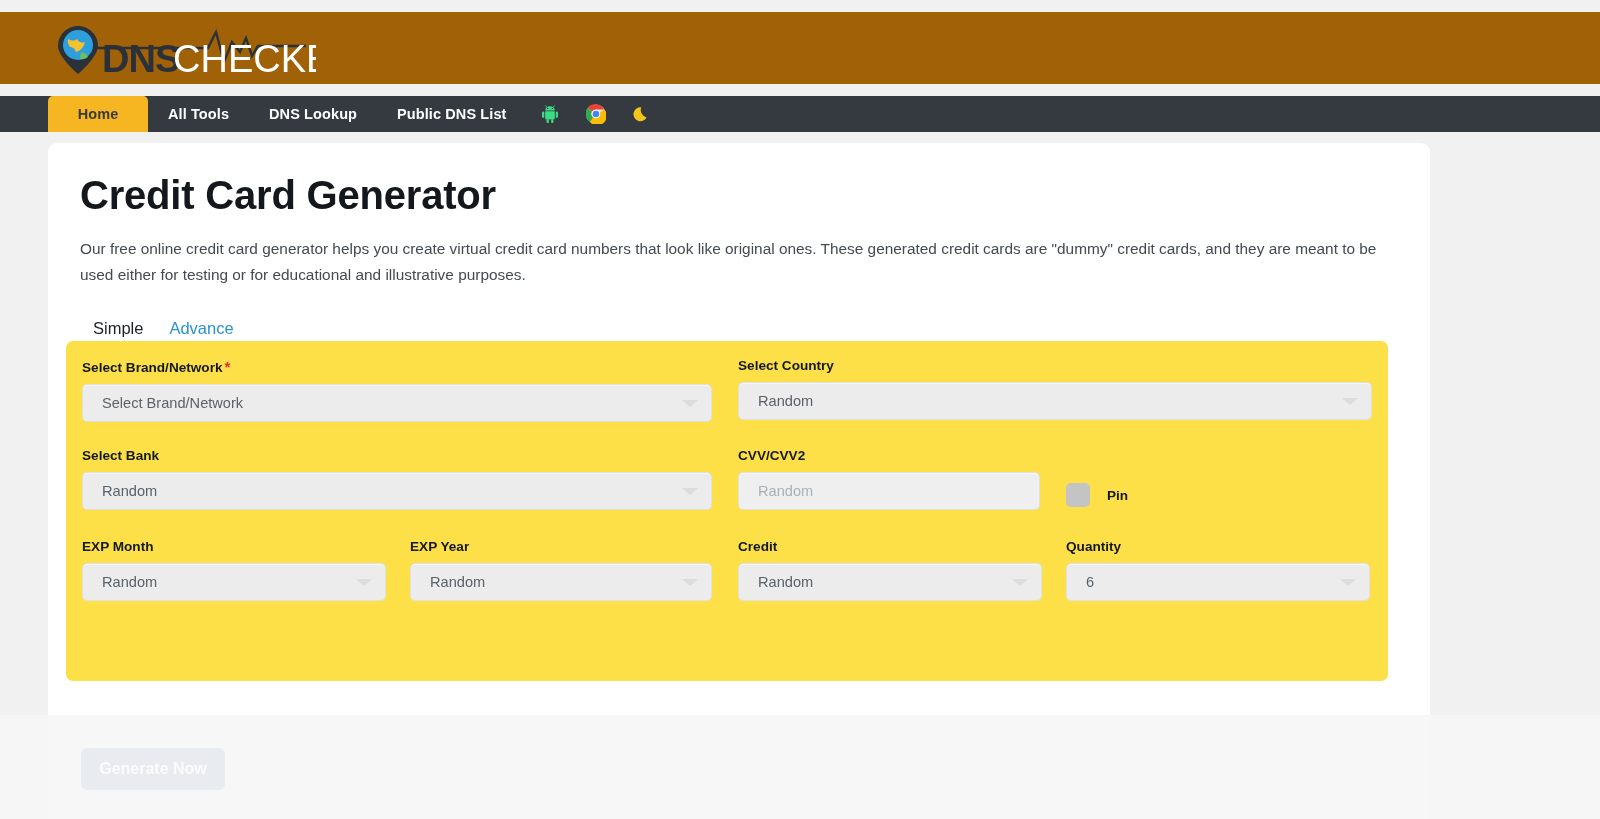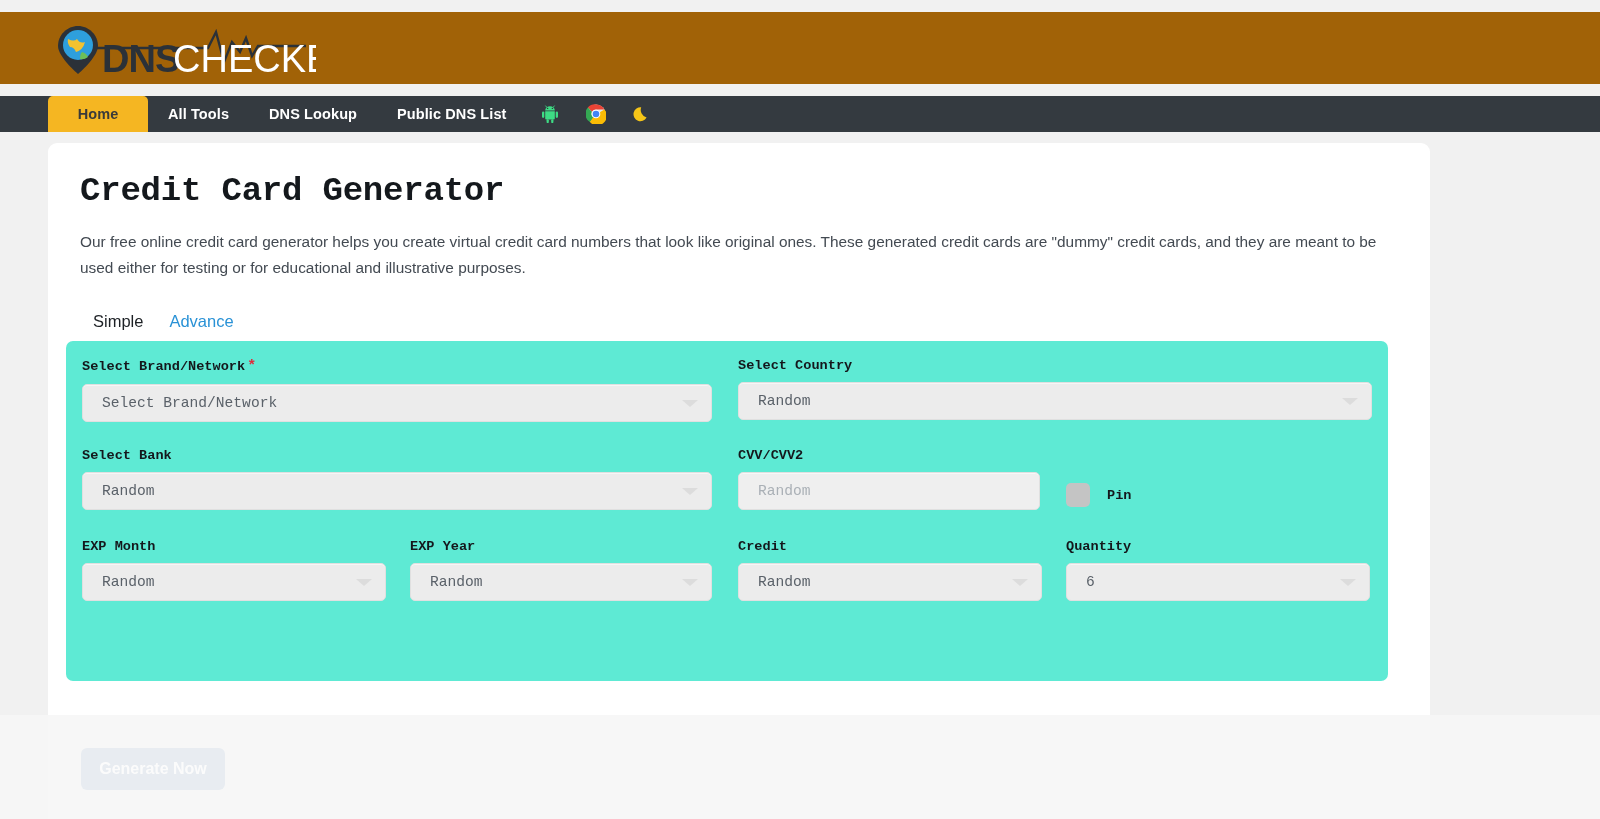--- a/index.html
+++ b/index.html
@@ -57,22 +57,22 @@
   
   .card {
     position: absolute; left: 48px; top: 143px;
     width: 1382px; height: 572px;
     background: #ffffff;
     border-radius: 9px 9px 0 0;
   }
   .card-inner { padding: 28px 32px 0 32px; }
 
   .page-title {
-    font-size: 34px; font-weight: bold; color: #14181c;
-    letter-spacing: -0.2px; line-height: 1.2; font-family: Liberation Mono, monospace;
+    font-size: 40px; font-weight: bold; color: #14181c;
+    letter-spacing: -0.2px; line-height: 1.2;
   }
   .page-desc {
     margin-top: 17px;
     font-size: 15.4px; color: #434a52; line-height: 1.72;
     max-width: 1320px;
   }
 
   
   .tabs {
     margin-top: 26px; display: flex; 
@@ -82,23 +82,22 @@
     padding: 4px 13px 12px 13px;
     font-size: 16.5px; color: #1d2125;
     cursor: pointer; border-bottom: 3px solid transparent;
   }
   .tab.active { color: #2a92d6; border-bottom-color: #2a92d6; }
 
   
   .form-panel {
     position: absolute; left: 66px; top: 341px;
     width: 1322px; height: 340px;
-    background: #5eead4;
+    background: #fde047;
     border-radius: 7px;
-    font-family: Liberation Mono, monospace;
   }
   .field {
     position: absolute;
   }
   .field-label {
     font-size: 13.6px; font-weight: bold; color: #14181c;
     margin-bottom: 9px; white-space: nowrap;
   }
   .req { color: #e02b3c; font-size: 15px; margin-left: 2px; }
 

